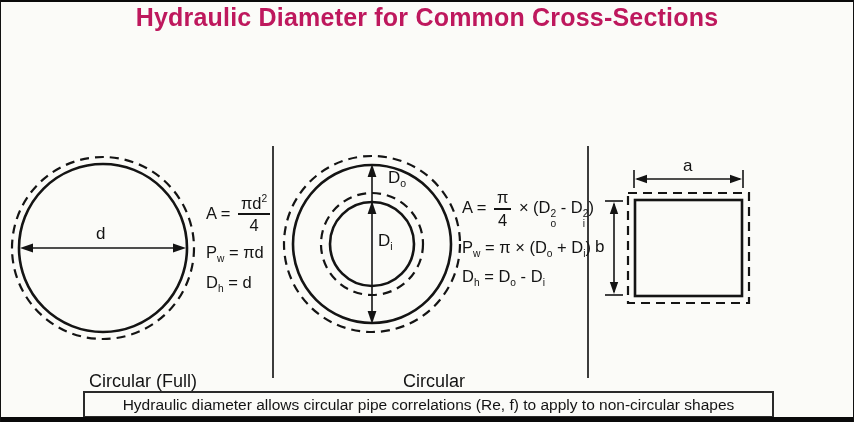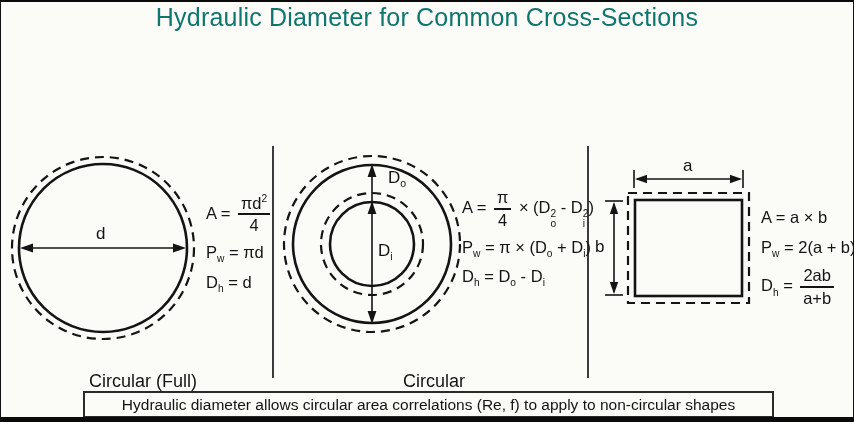--- a/index.html
+++ b/index.html
@@ -7,21 +7,21 @@
   #canvas {
     position: relative; width: 854px; height: 422px;
     background: #fbfbf8; overflow: hidden;
     border-left: 1px solid #111; border-right: 1px solid #111;
   }
   .edge-top { position: absolute; left: 0; top: 0; width: 100%; height: 2px; background: #0a0a0a; }
   .edge-bottom { position: absolute; left: 0; bottom: 0; width: 100%; height: 5px; background: #0a0a0a; }
 
   .title {
     position: absolute; top: 3px; left: 0; width: 100%;
-    text-align: center; font-size: 25px; font-weight: normal; color: #0f766e;
+    text-align: center; font-size: 25px; font-weight: bold; color: #be185d;
     letter-spacing: 0.2px;
   }
 
   .def-box {
     position: absolute; left: 289px; top: 46px; width: 280px;
     border: 2px solid #2a2a2a; padding: 4px 10px 6px 11px;
     font-size: 15px; color: #141414; line-height: 21.5px; background: #fbfbf8;
   }
   .def-box div { white-space: nowrap; }
 
@@ -108,21 +108,21 @@
       <line class="dim" x1="604" y1="201" x2="622" y2="201"></line>
       <line class="dim" x1="604" y1="295" x2="622" y2="295"></line>
       <line class="dim" x1="613" y1="204" x2="613" y2="292"></line>
       <polygon class="head" points="613,202 608.8,214 617.2,214"></polygon>
       <polygon class="head" points="613,294 608.8,282 617.2,282"></polygon>
     </g>
   </svg>
 
   <span class="dimlabel" style="left:95px; top:224px;">d</span>
   <span class="dimlabel" style="left:387px; top:168px;">D<sub>o</sub></span>
-  <span class="dimlabel" style="left:377px; top:241px;">D<sub>i</sub></span>
+  <span class="dimlabel" style="left:377px; top:231px;">D<sub>i</sub></span>
   <span class="dimlabel" style="left:682px; top:156px;">a</span>
   <span class="dimlabel" style="left:594px; top:237px;">b</span>
 
   <div class="formulas" style="left:205px; top:193px;">
     <div class="frow">A = <span class="frac">
           <span class="num">πd<sup>2</sup></span>
           <span class="den">4</span>
         </span></div>
     <div class="frow">P<sub>w</sub> = πd</div>
     <div class="frow">D<sub>h</sub> = d</div>
@@ -136,28 +136,20 @@
           <span>2</span>
           <span>o</span>
         </span> - D<span class="subsup">
           <span>2</span>
           <span>i</span>
         </span>)</div>
     <div class="frow">P<sub>w</sub> = π × (D<sub>o</sub> + D<sub>i</sub>)</div>
     <div class="frow">D<sub>h</sub> = D<sub>o</sub> - D<sub>i</sub></div>
   </div>
 
-  <div class="formulas" style="left:760px; top:208px;">
-    <div class="frow" style="margin-bottom:11px;">A = a × b</div>
-    <div class="frow" style="margin-bottom:7px;">P<sub>w</sub> = 2(a + b)</div>
-    <div class="frow">D<sub>h</sub> = <span class="frac">
-          <span class="num">2ab</span>
-          <span class="den">a+b</span>
-        </span></div>
-  </div>
 
   <div class="caption" style="left:42px;">Circular (Full)</div>
   <div class="caption" style="left:333px;">Circular</div>
 
-  <div class="footer-box">Hydraulic diameter allows circular area correlations (Re, f) to apply to non-circular shapes</div>
+  <div class="footer-box">Hydraulic diameter allows circular pipe correlations (Re, f) to apply to non-circular shapes</div>
 
   <div class="edge-bottom"></div>
 </div>
 
 </body></html>

